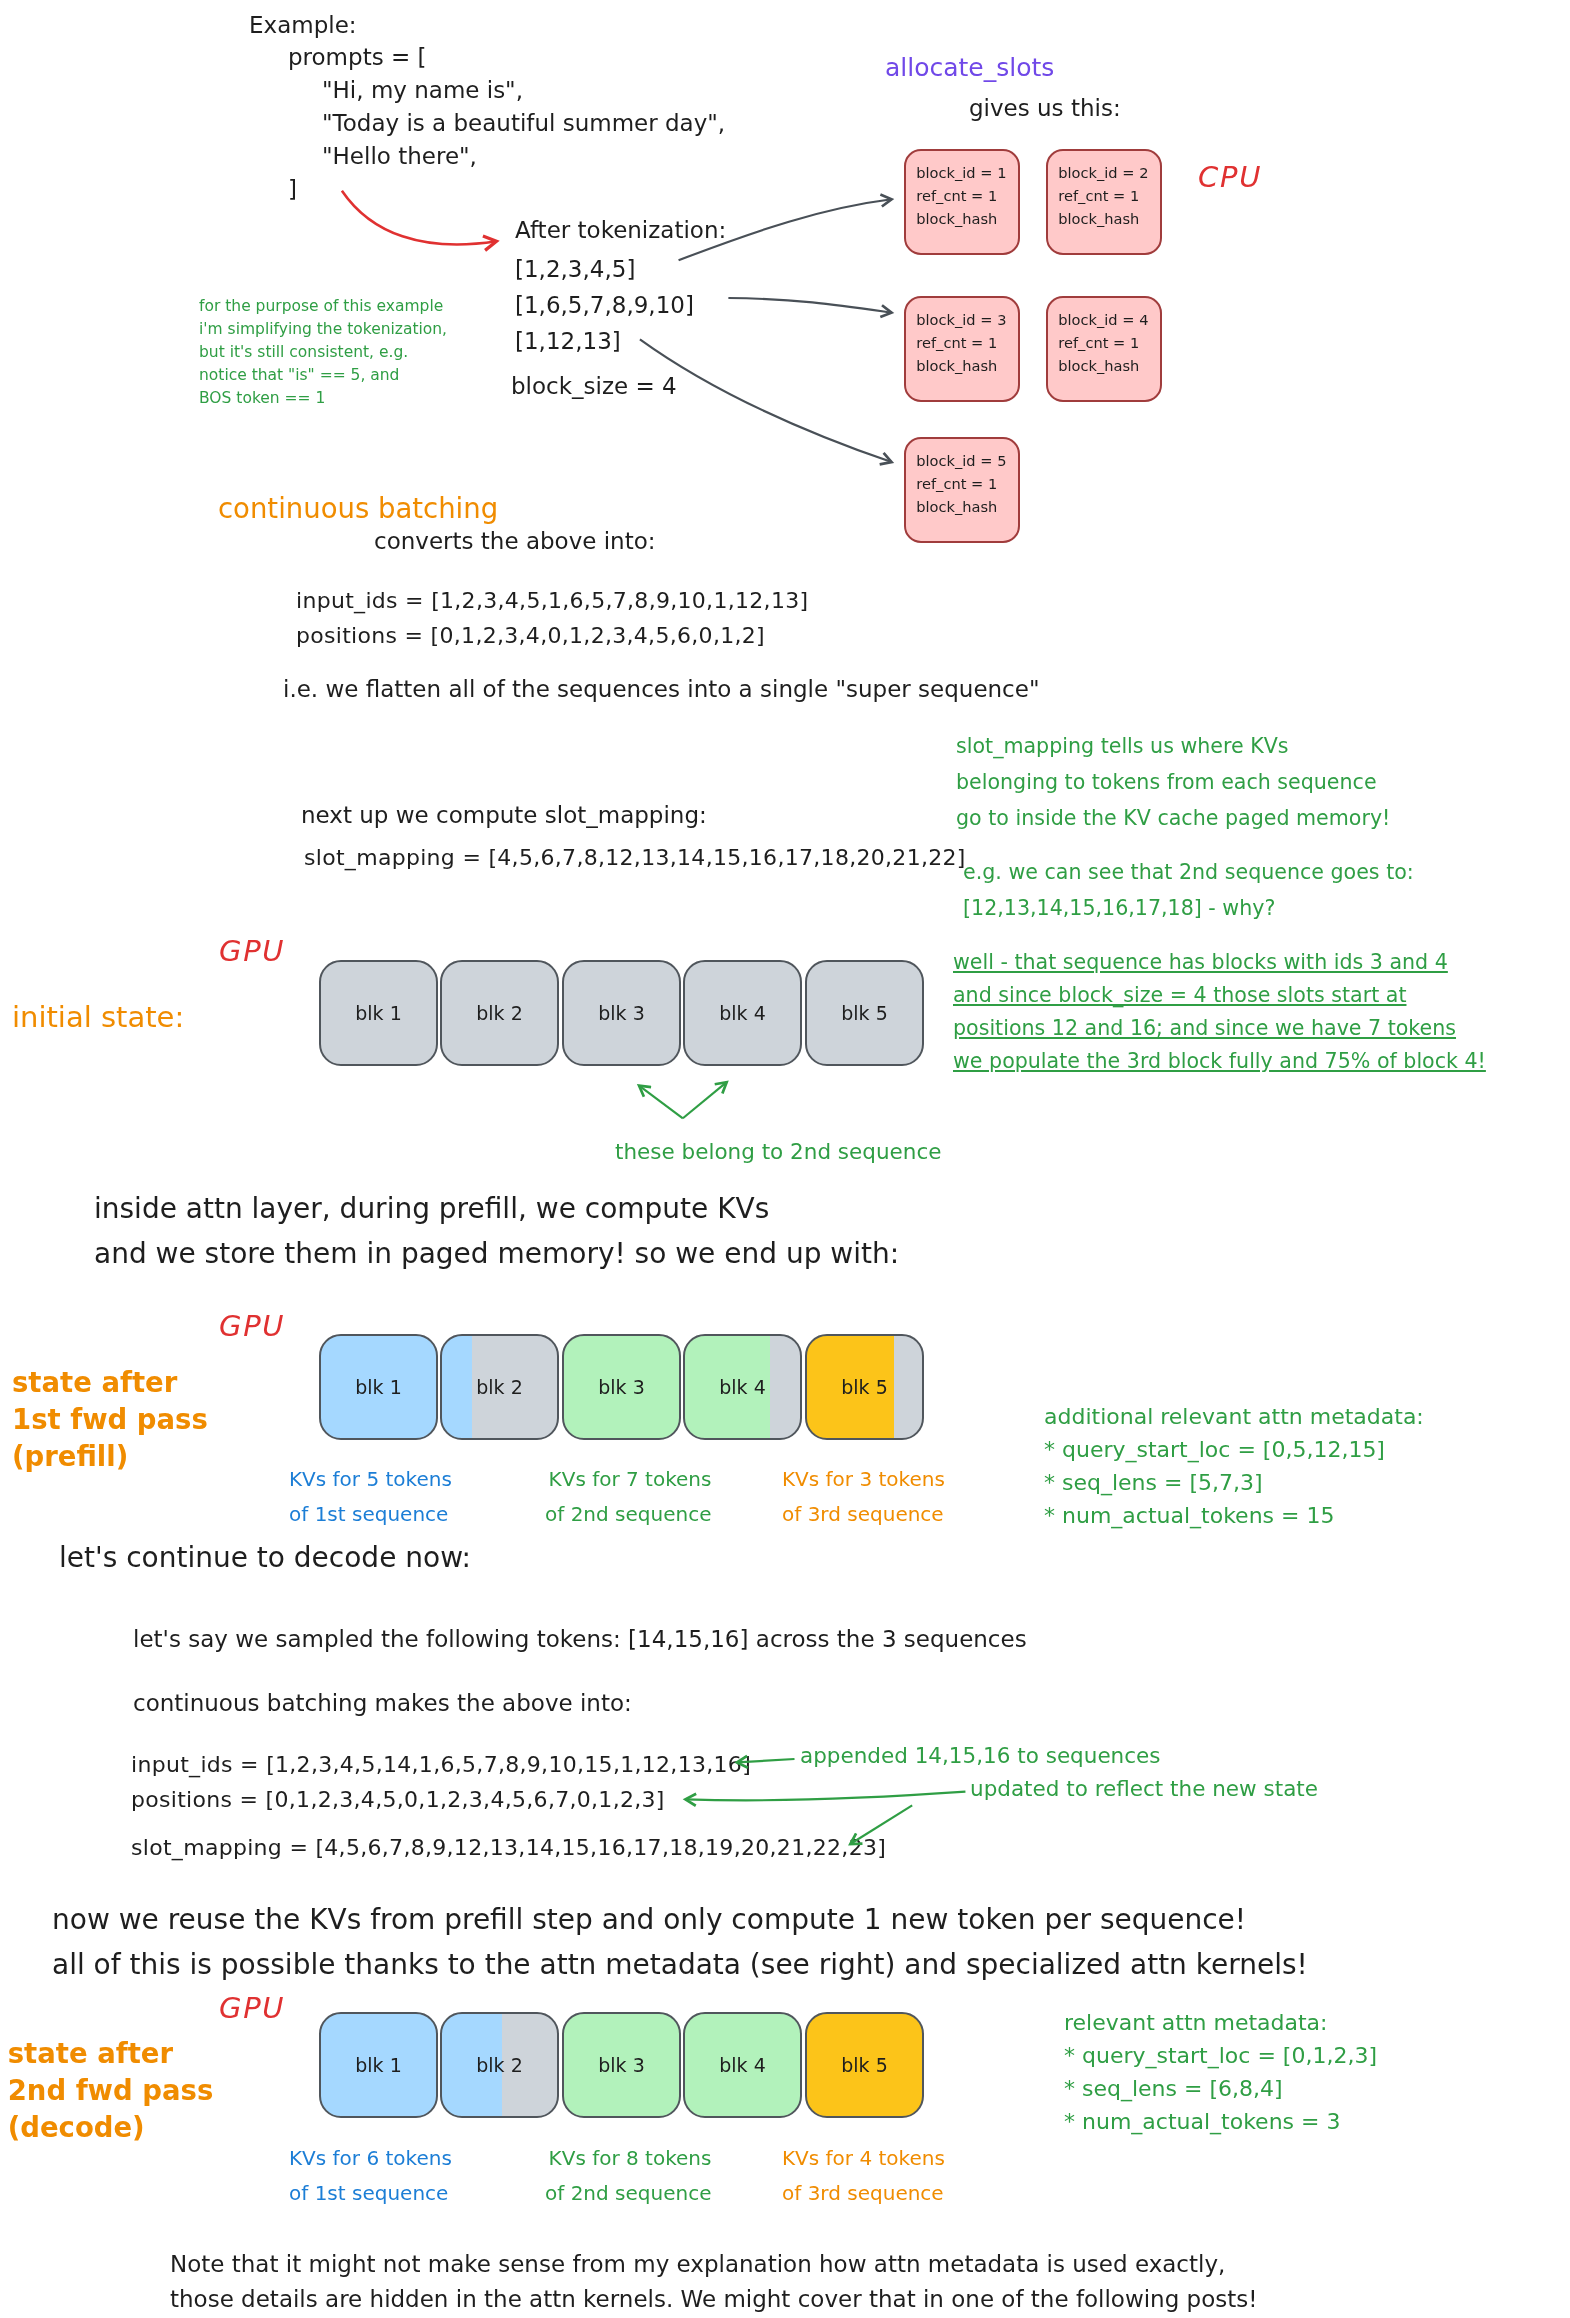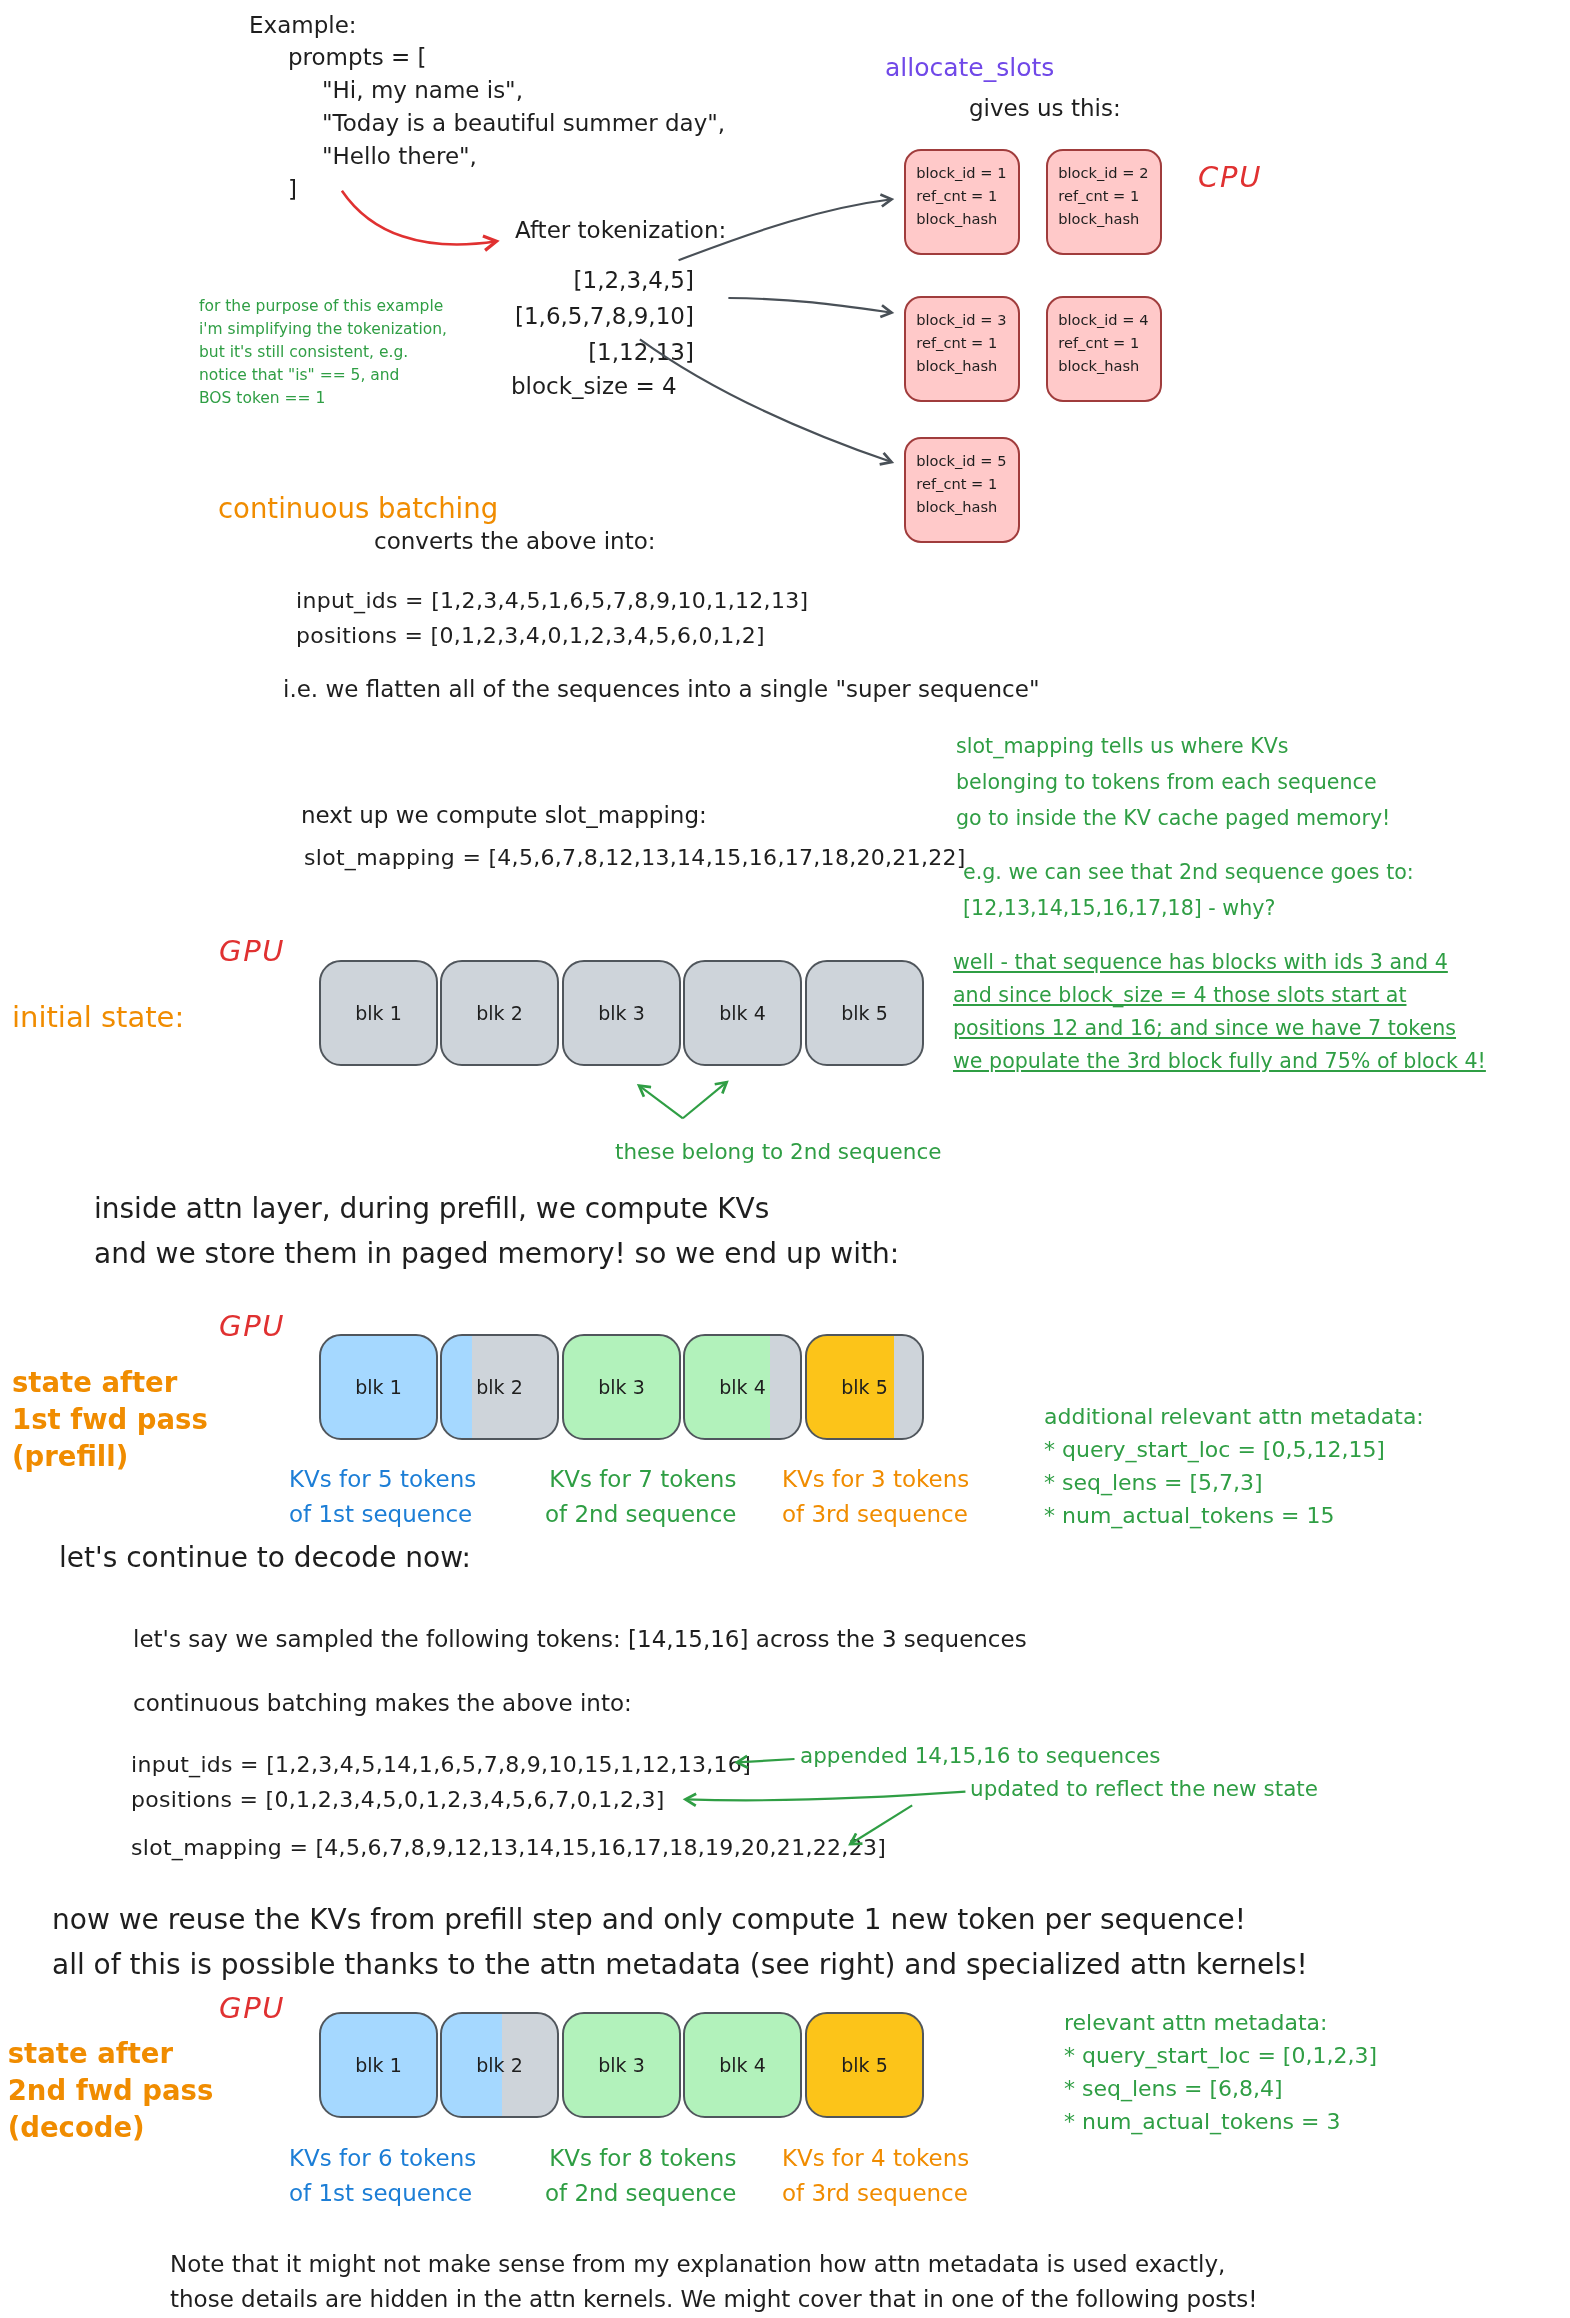--- a/index.html
+++ b/index.html
@@ -20,21 +20,21 @@
   .t-alloc { font-size:25px; color:#7048e8; }
 
   .c-green  { color:#2f9e44;text-align:right; }
   .c-orange { color:#f08c00; }
   .c-blue   { color:#1c7ed6; }
 
   .note-green    { color:#2f9e44; font-size:20.6px; line-height:36px; }
   .note-green-t  { color:#2f9e44; font-size:20.6px; line-height:33px; }
   .note-green-sm { color:#2f9e44; font-size:15.5px; line-height:23px; }
   .meta-green    { color:#2f9e44; font-size:22px; line-height:33px; }
-  .legend        { font-size:23px; line-height:35px; }
+  .legend        { font-size:20px; line-height:35px; }
 
   .code-lines div { line-height:33px; }
   .code-lines .ind { padding-left:34px; }
   .tok-lines div { line-height:36px; }
 
   .cpu-block {
     position:absolute; width:116px; height:106px;
     background:#ffc9c9; border:2.1px solid #a03c3c; border-radius:17px;
     padding:10.3px 0 0 10.3px; font-size:14.6px; line-height:23px; white-space:nowrap;
   }
@@ -63,21 +63,21 @@
   <div class="abs t-body" style="left:249px; top:10.3px;">Example:</div>
   <div class="abs t-body code-lines" style="left:288px; top:41px;">
     <div>prompts = [</div>
     <div class="ind">"Hi, my name is",</div>
     <div class="ind">"Today is a beautiful summer day",</div>
     <div class="ind">"Hello there",</div>
     <div>]</div>
   </div>
 
   <div class="abs t-body" style="left:515px; top:215px;">After tokenization:</div>
-  <div class="abs t-body tok-lines" style="left:515px; top:262px;text-align:right;">
+  <div class="abs t-body tok-lines" style="left:515px; top:251px;">
     <div>[1,2,3,4,5]</div>
     <div>[1,6,5,7,8,9,10]</div>
     <div>[1,12,13]</div>
   </div>
   <div class="abs t-body" style="left:511px; top:371px;">block_size = 4</div>
 
   <div class="abs note-green-sm" style="left:199px; top:295px;">
     <div>for the purpose of this example</div>
     <div>i'm simplifying the tokenization,</div>
     <div>but it's still consistent, e.g.</div>

